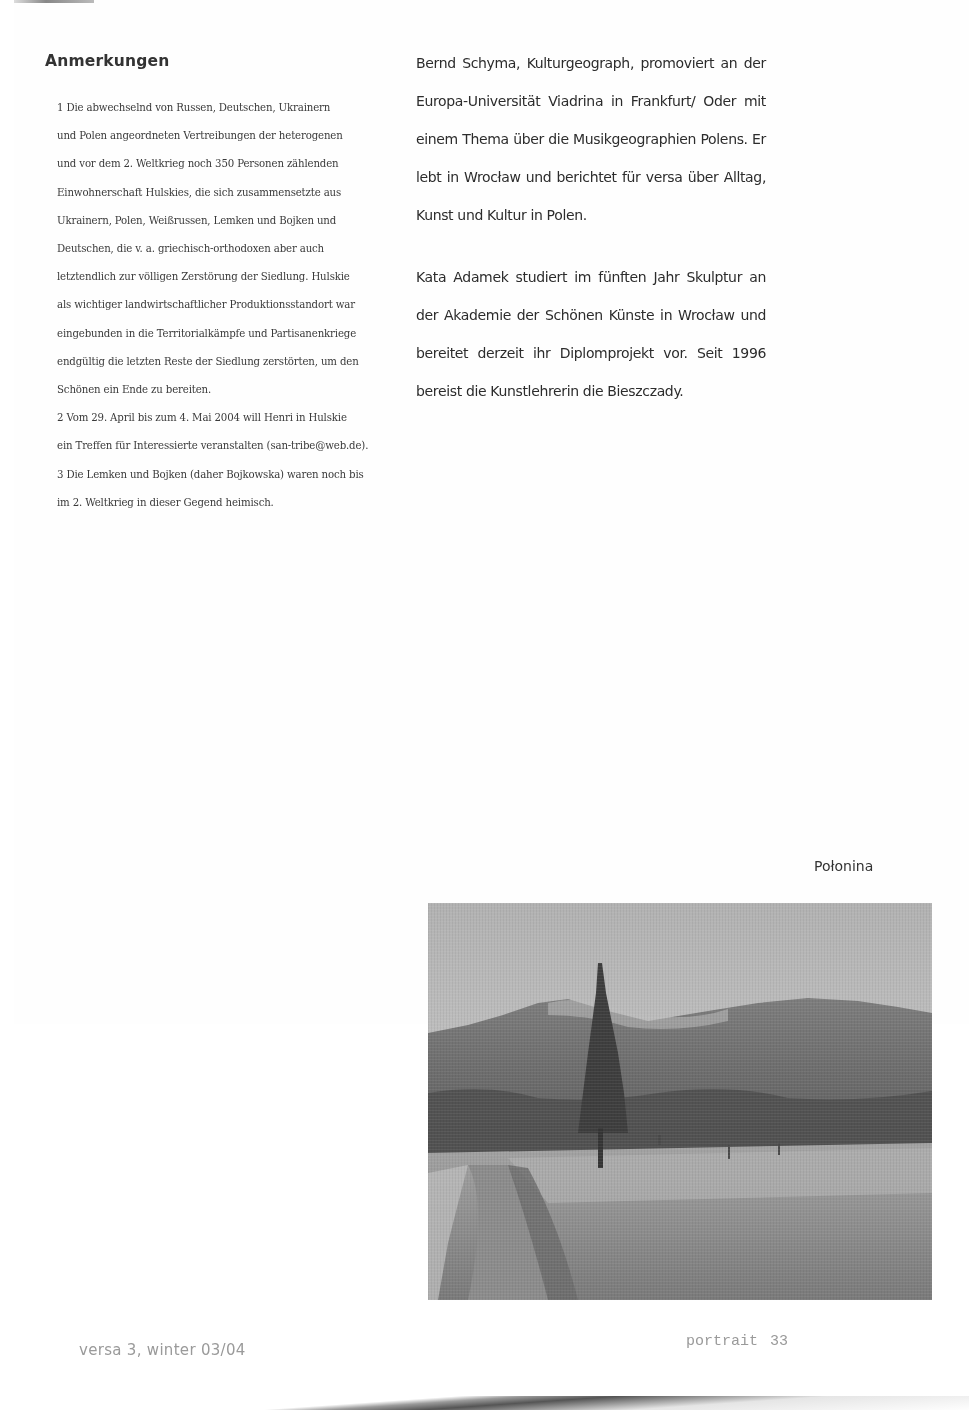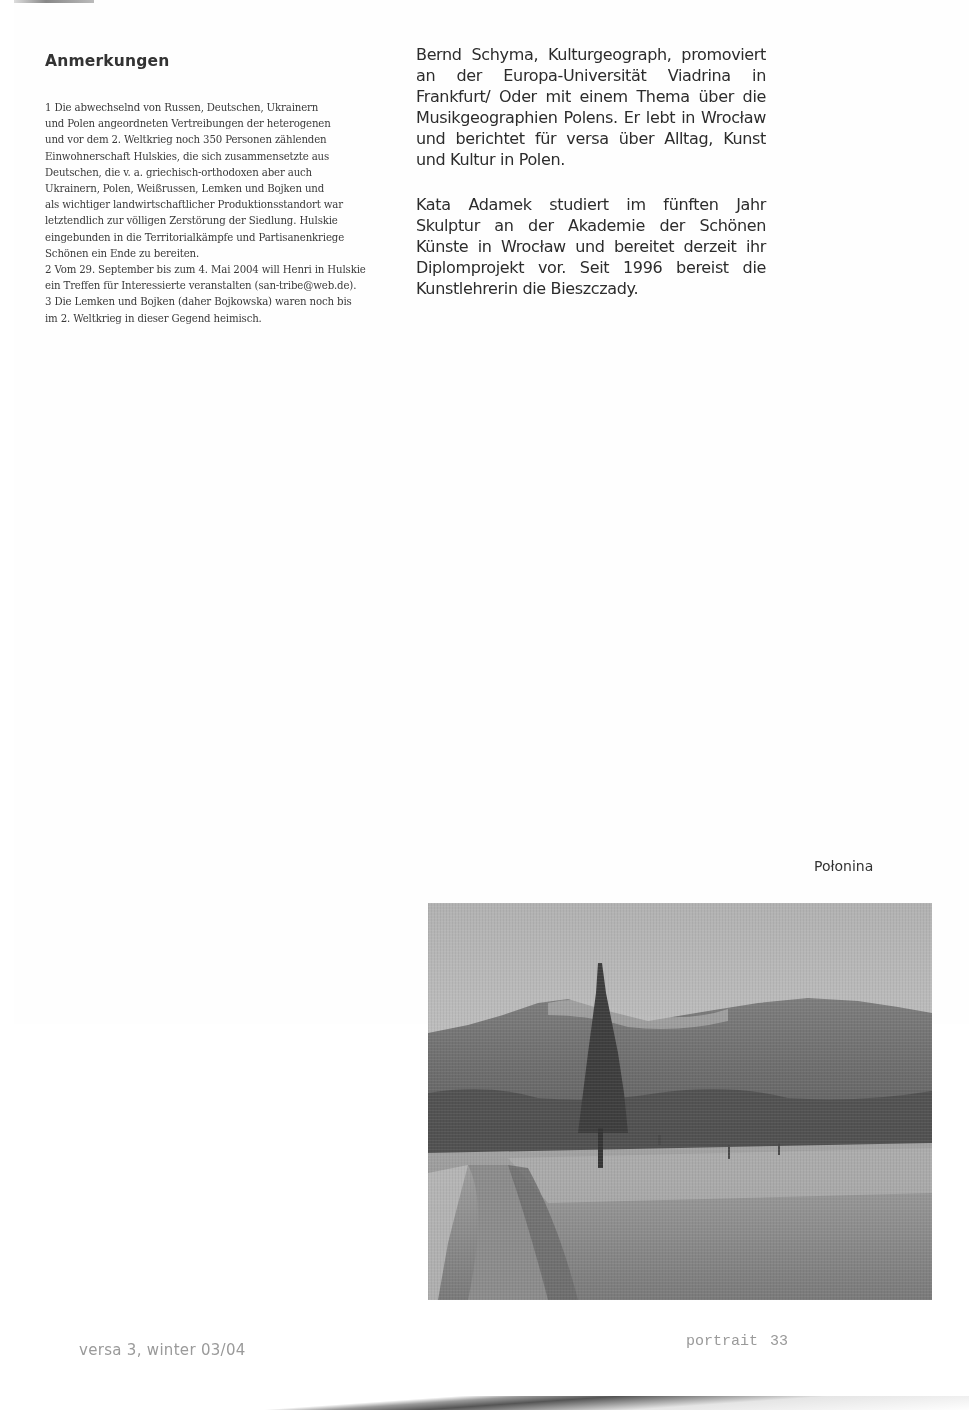--- a/index.html
+++ b/index.html
@@ -53,31 +53,31 @@
       margin: 0 0 30px 0;
     }
     .notes {
       font-family: "DejaVu Serif", serif;
       font-size: 10.2px;
       line-height: 16.2px;
       color: #3a3a3a;
       letter-spacing: -0.15px;
     }
     .notes p {
-      margin: 0;
+      margin: 12px;
     }
     .right-col {
       position: absolute;
       left: 402px; top: 44px;
       width: 352px;
     }
     .bio {
       font-family: "DejaVu Sans", sans-serif;
-      font-size: 16px;
-      line-height: 21px;
+      font-size: 14px;
+      line-height: 38px;
       color: #2c2c2c;
       text-align: justify;
       margin: 0 2px 24px 0;
       letter-spacing: -0.35px;
       word-spacing: 0px;
     }
     .caption {
       position: absolute;
       left: 800px; top: 858px;
       width: 112px;
@@ -128,27 +128,28 @@
   <div class="top-edge"></div>
   <div class="right-edge"></div>
 
   <div class="left-col">
     <h2 class="heading">Anmerkungen</h2>
     <div class="notes">
       <p>1 Die abwechselnd von Russen, Deutschen, Ukrainern</p>
       <p>und Polen angeordneten Vertreibungen der heterogenen</p>
       <p>und vor dem 2. Weltkrieg noch 350 Personen zählenden</p>
       <p>Einwohnerschaft Hulskies, die sich zusammensetzte aus</p>
+      <p>Ukrainern, Polen, Weißrussen, Lemken und Bojken und</p>
       <p>Deutschen, die v. a. griechisch-orthodoxen aber auch</p>
-      <p>Ukrainern, Polen, Weißrussen, Lemken und Bojken und</p>
+      <p>letztendlich zur völligen Zerstörung der Siedlung. Hulskie</p>
       <p>als wichtiger landwirtschaftlicher Produktionsstandort war</p>
-      <p>letztendlich zur völligen Zerstörung der Siedlung. Hulskie</p>
       <p>eingebunden in die Territorialkämpfe und Partisanenkriege</p>
+      <p>endgültig die letzten Reste der Siedlung zerstörten, um den</p>
       <p>Schönen ein Ende zu bereiten.</p>
-      <p>2 Vom 29. September bis zum 4. Mai 2004 will Henri in Hulskie</p>
+      <p>2 Vom 29. April bis zum 4. Mai 2004 will Henri in Hulskie</p>
       <p>ein Treffen für Interessierte veranstalten (san-tribe@web.de).</p>
       <p>3 Die Lemken und Bojken (daher Bojkowska) waren noch bis</p>
       <p>im 2. Weltkrieg in dieser Gegend heimisch.</p>
     </div>
   </div>
 
   <div class="right-col">
     <p class="bio">Bernd Schyma, Kulturgeograph, promoviert an der Europa-Universität Viadrina in Frankfurt/ Oder mit einem Thema über die Musikgeographien Polens. Er lebt in Wrocław und berichtet für versa über Alltag, Kunst und Kultur in Polen.</p>
     <p class="bio">Kata Adamek studiert im fünften Jahr Skulptur an der Akademie der Schönen Künste in Wrocław und bereitet derzeit ihr Diplomprojekt vor. Seit 1996 bereist die Kunstlehrerin die Bieszczady.</p>
   </div>

